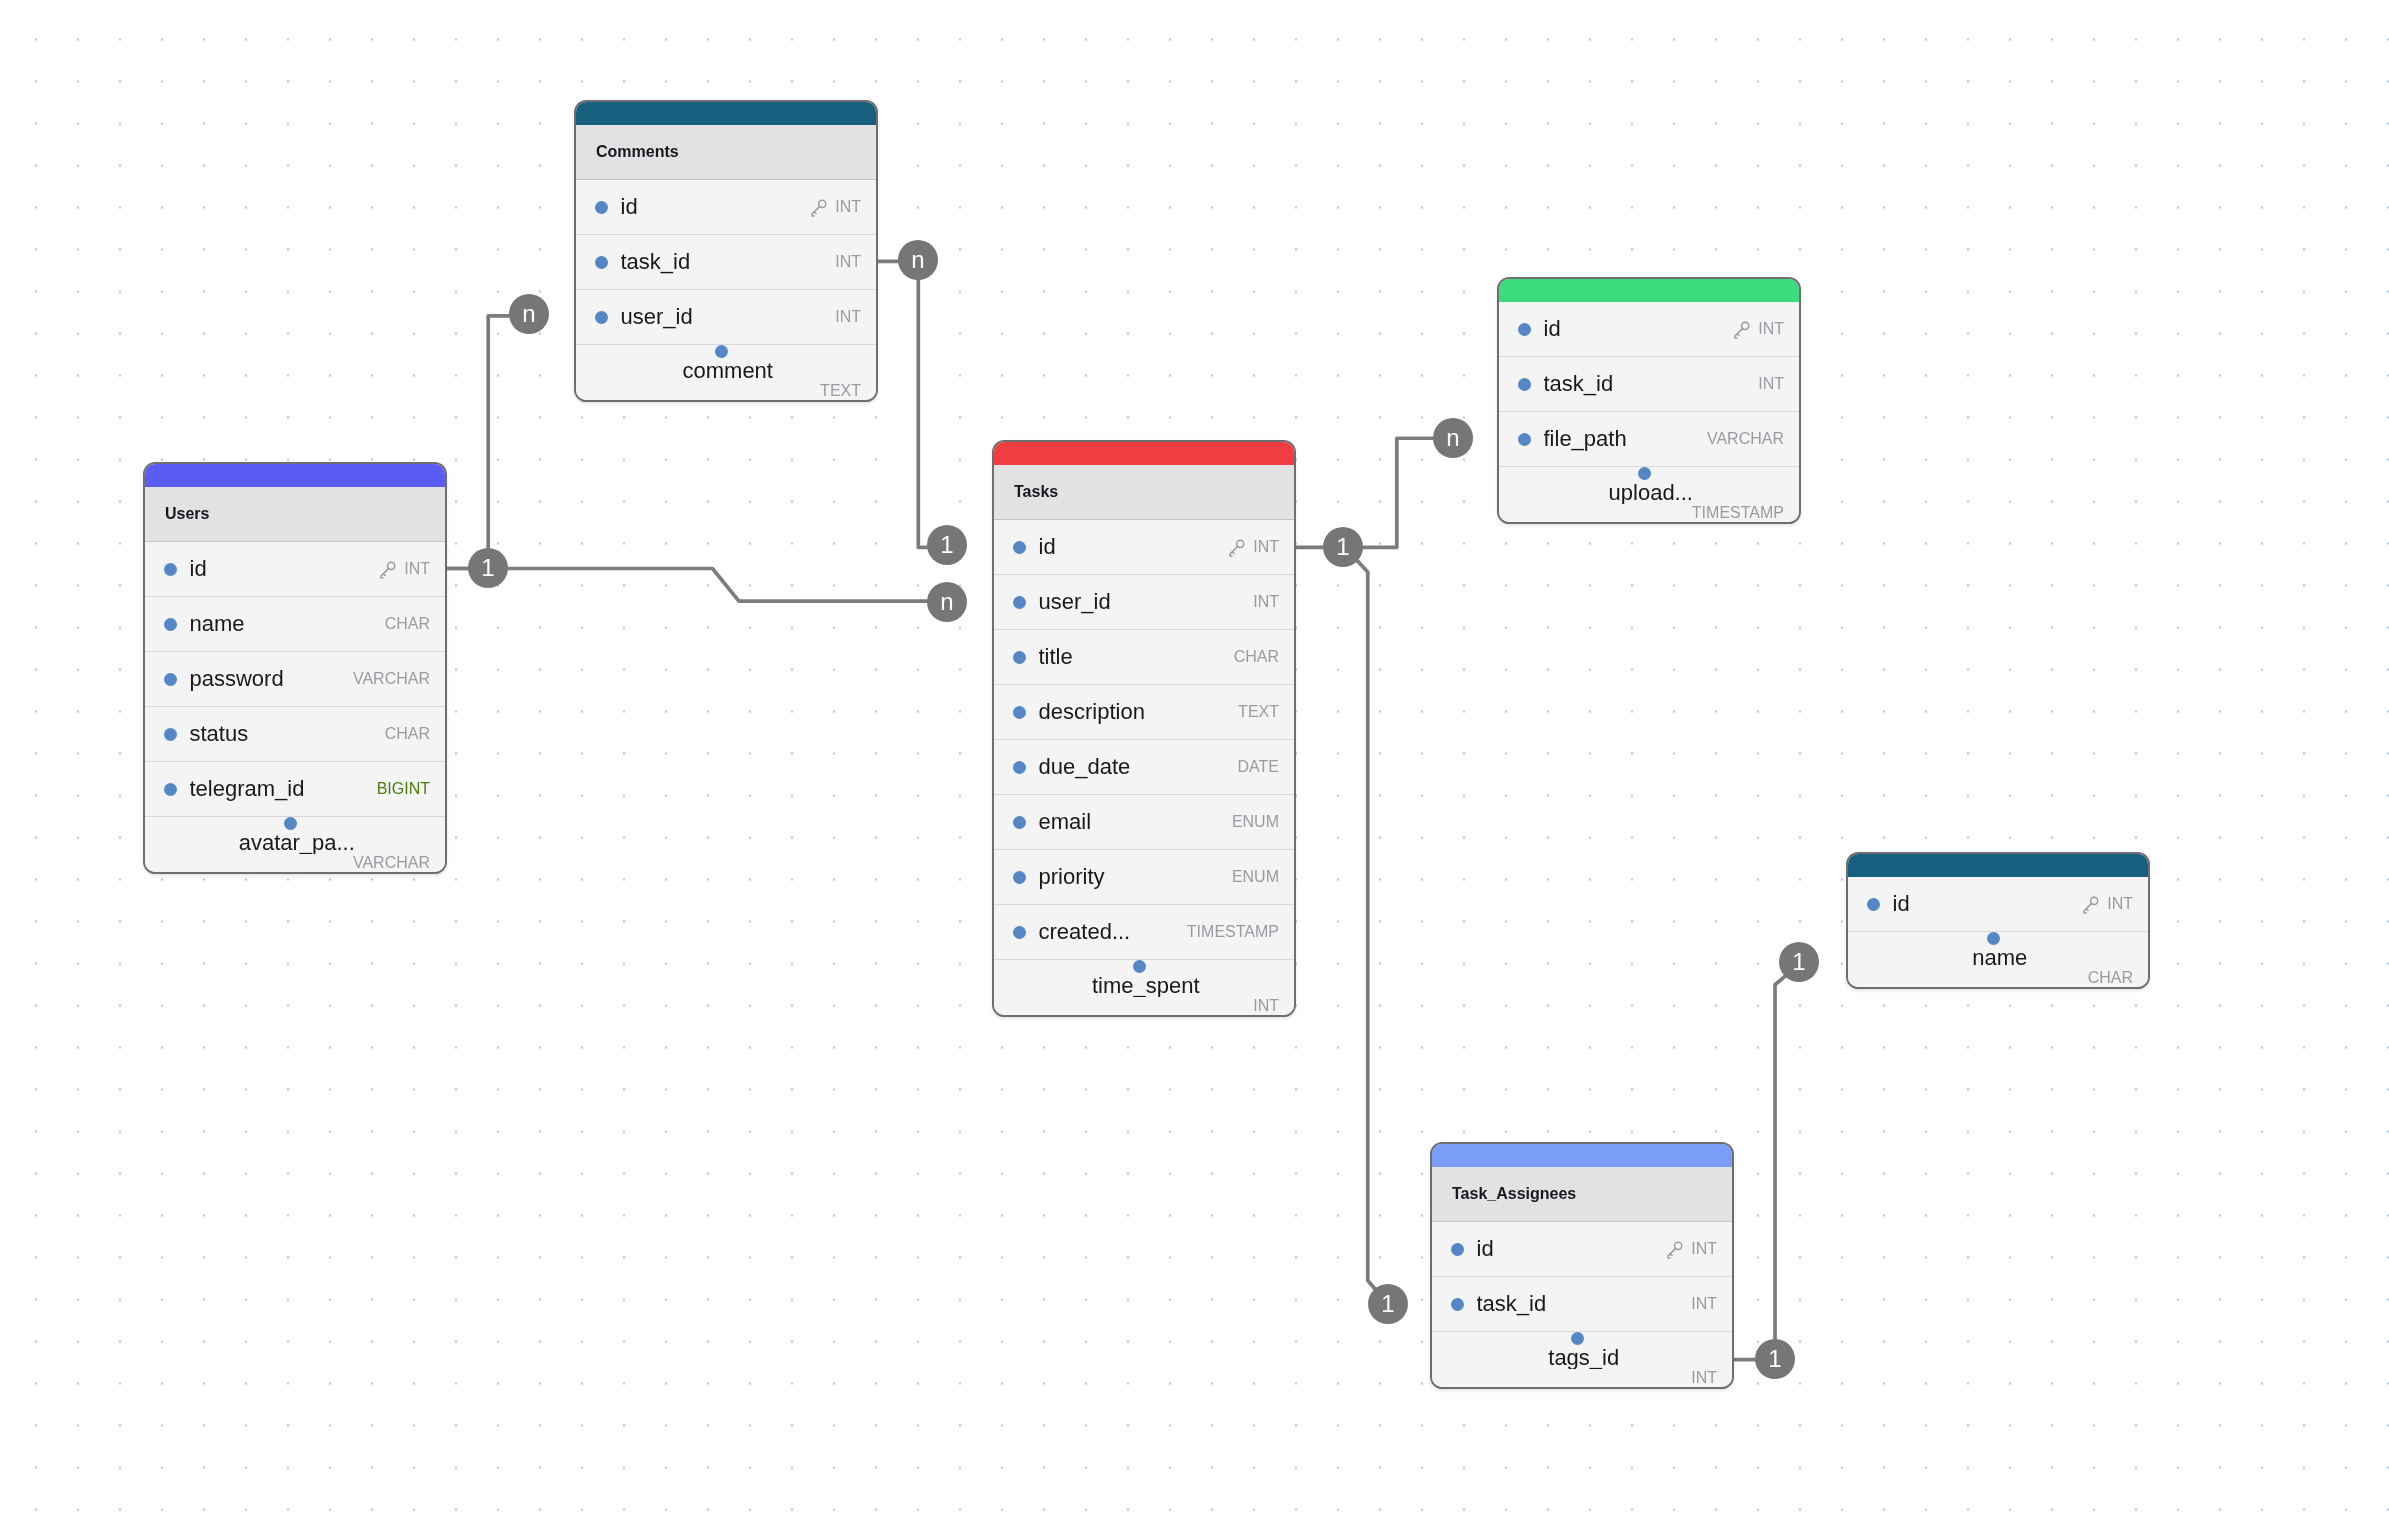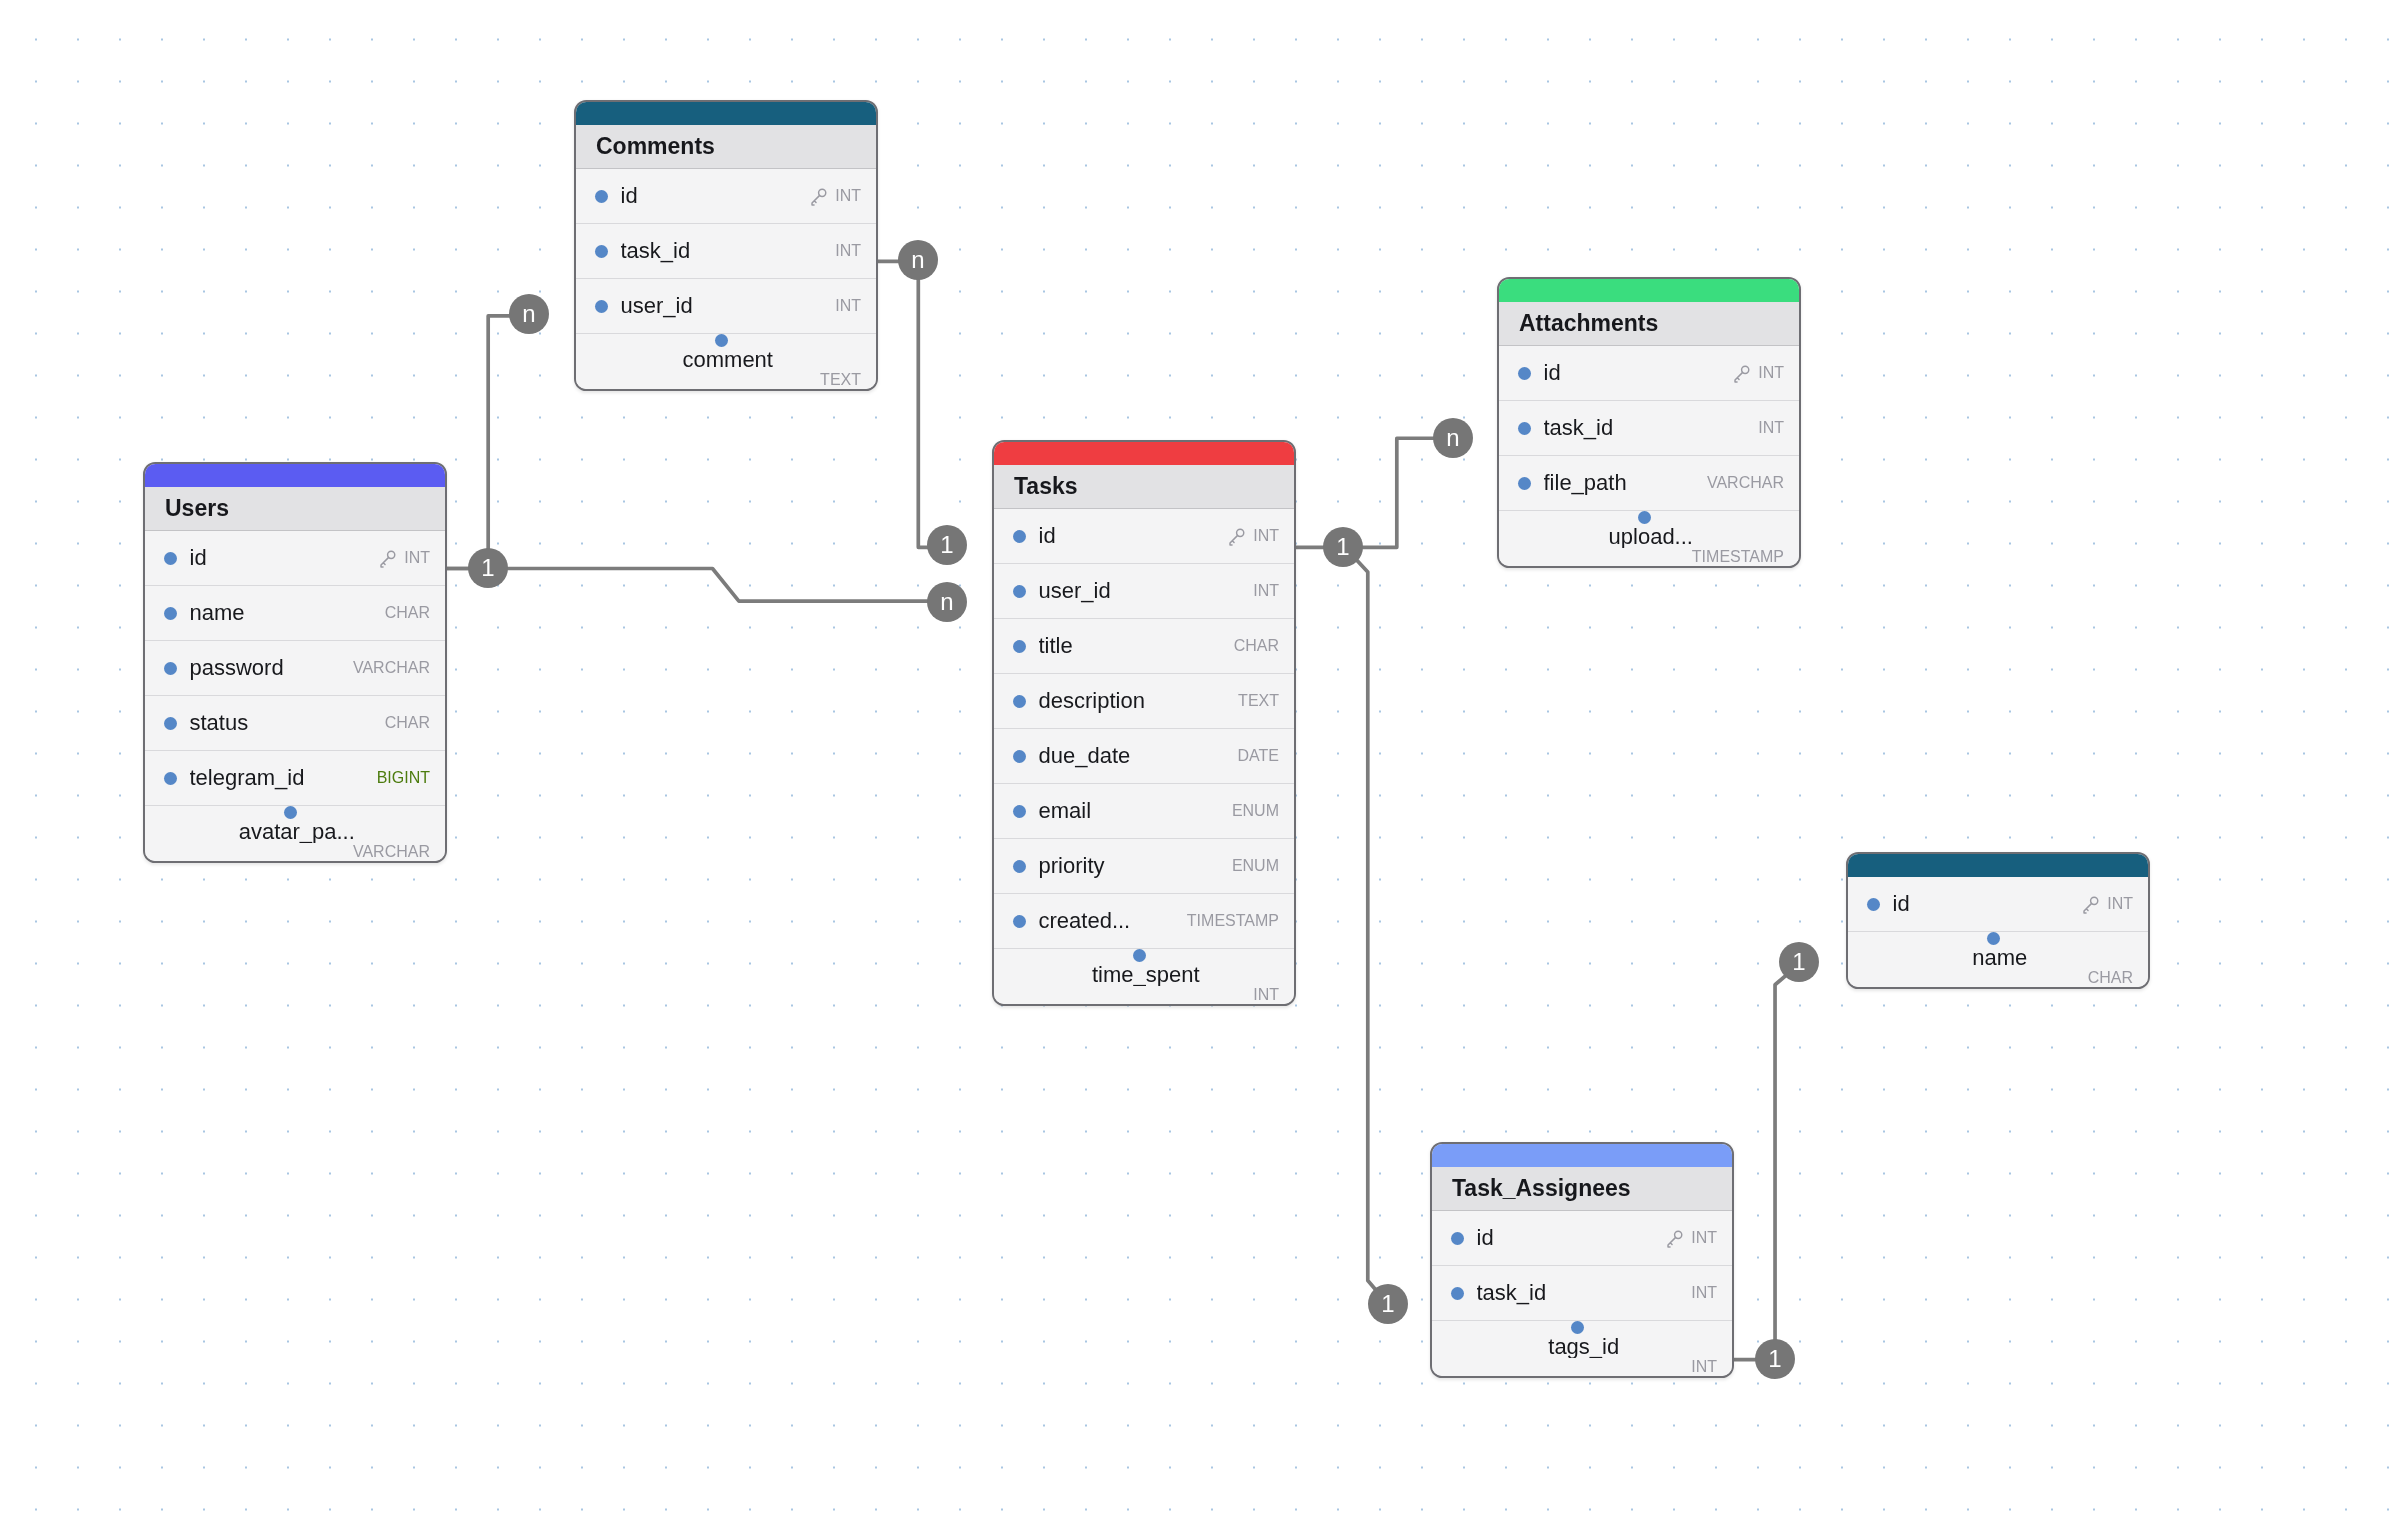--- a/index.html
+++ b/index.html
@@ -60,25 +60,25 @@
     box-sizing: border-box;
     overflow: hidden;
     box-shadow: 0 1.8px 3.5px rgba(0,0,0,0.10);
   }
   .accent-bar {
     height: 23px;
     width: 100%;
   }
   .table-title {
     background: #e2e2e4;
-    height: 44px;
+    height: 55px;
     display: flex;
     align-items: center;
     padding: 0 0 0 20px;
-    font-size: 23px;
+    font-size: 16px;
     font-weight: bold;
     color: #17181c;
     border-bottom: 1.8px solid #c3c3c6;
     box-sizing: border-box;
   }
   .field-row {
     height: 55px;
     display: flex;
     align-items: center;
     padding: 0 15px 0 18.5px;
@@ -291,21 +291,20 @@
         <div class="field-row">
           <span class="field-dot" style="background: rgb(85, 135, 199);"></span>
           <span class="field-name">time_spent</span>
           <span class="field-right">
             <span class="field-type" style="color: rgb(154, 154, 162);">INT</span>
           </span>
         </div>
       </div>
       <div class="table-node" style="left: 1497px; top: 277px; width: 304px;">
         <div class="accent-bar" style="background: rgb(58, 221, 126);"></div>
-        <div class="table-title">Attachments</div>
         <div class="field-row">
           <span class="field-dot" style="background: rgb(85, 135, 199);"></span>
           <span class="field-name">id</span>
           <span class="field-right">
             <svg class="key-icon" viewBox="0 0 24 24">
               <g fill="none" stroke="#9a9aa2" stroke-width="1.7" stroke-linecap="round" stroke-linejoin="round">
                 <circle cx="16.2" cy="7.8" r="4.1"></circle>
                 <path d="M13.3 10.7 L4.6 19.4 M4.6 19.4 L4.6 21.6 L6.9 21.6 M7.2 16.8 L9.2 18.8"></path>
               </g>
             </svg>

